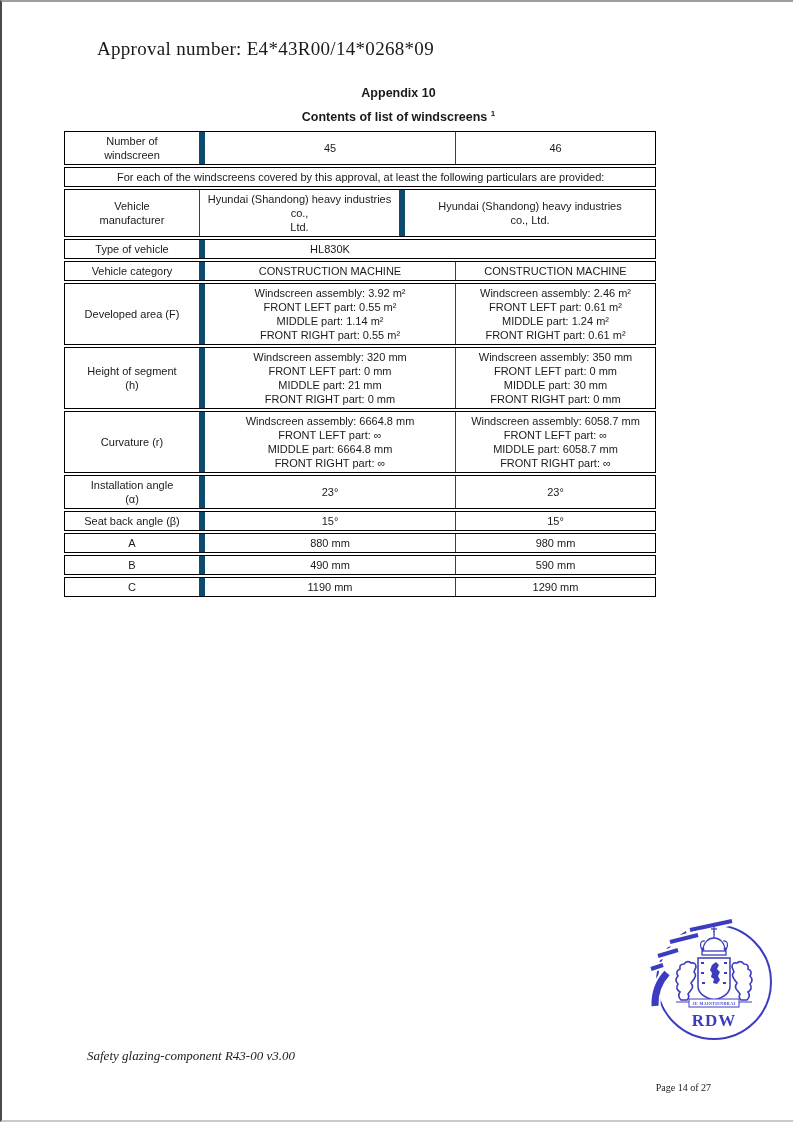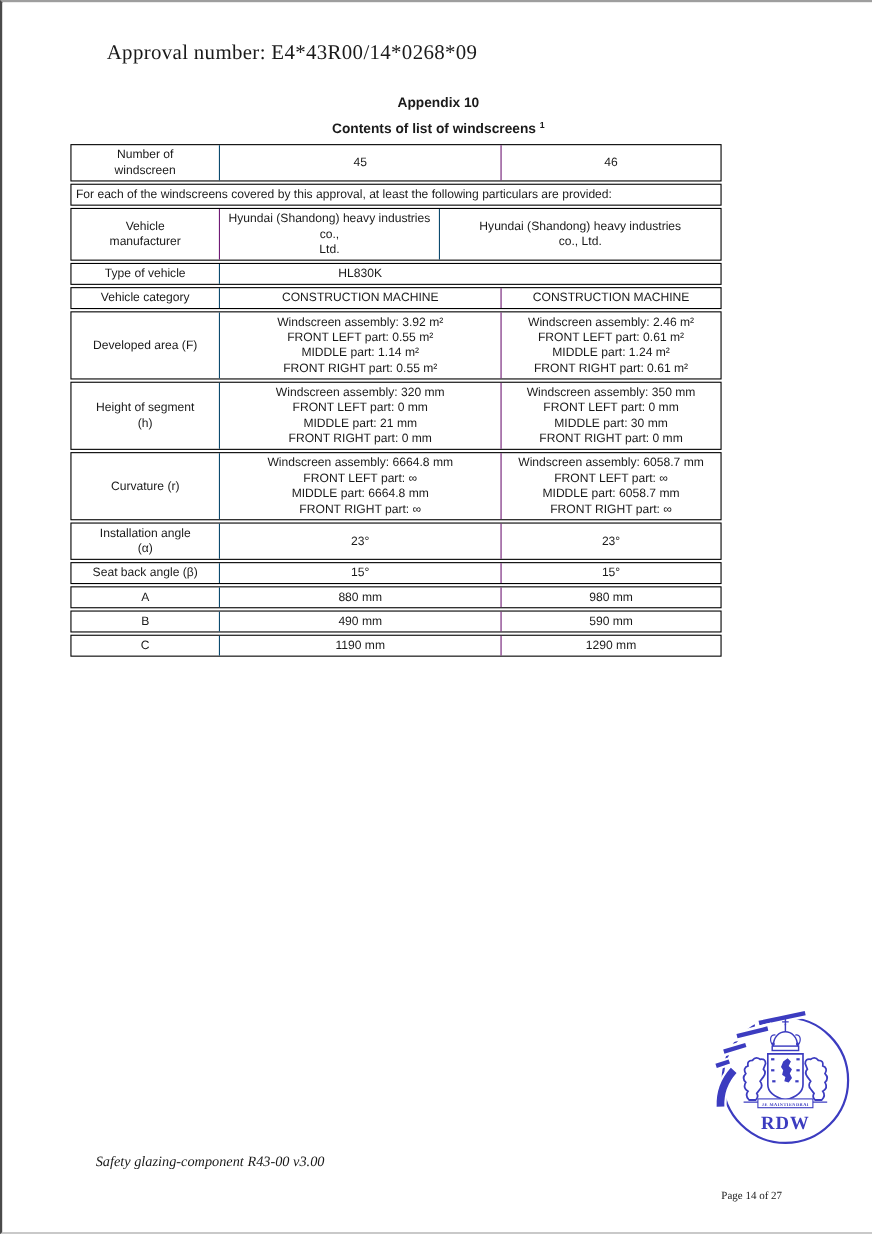--- a/index.html
+++ b/index.html
@@ -17,24 +17,24 @@
   .title.appendix{top:84px;}
   .title.contents{top:107px;}
   .title sup{font-size:8px;vertical-align:super;}
   .doc-table{position:absolute;left:62px;top:129px;width:592px;}
   .trow{display:flex;border:1px solid #000;margin-bottom:2px;background:#fff;box-sizing:border-box;}
   .cell{
     font-size:11px;line-height:14px;padding:2px 4px;box-sizing:border-box;
     display:flex;align-items:center;justify-content:center;text-align:center;white-space:pre-line;
   }
   .c-label{width:134px;}
-  .c-45{width:256px;border-left:1px solid #0c4a6e;}
+  .c-45{width:256px;border-left:6px solid #0c4a6e;}
   .c-46{flex:1;border-left:1px solid #701a75;}
   .full-cell{width:100%;}
-  .full-cell.left{justify-content:flex-start;text-align:left;}
+  .full-cell.left{justify-content:flex-start;text-align:left;margin-left:48px;}
   .footer-left{
     position:absolute;left:85px;top:1046px;
     font-family:"Liberation Serif",serif;font-style:italic;font-size:13px;
   }
   .footer-right{
     position:absolute;right:82px;top:1080px;
     font-family:"Liberation Serif",serif;font-size:10px;
   }
   .rdw-logo{position:absolute;left:632px;top:908px;width:165px;height:140px;}
   .logo-stroke{stroke:var(--logo-color,#3c3cc0);fill:none;}

